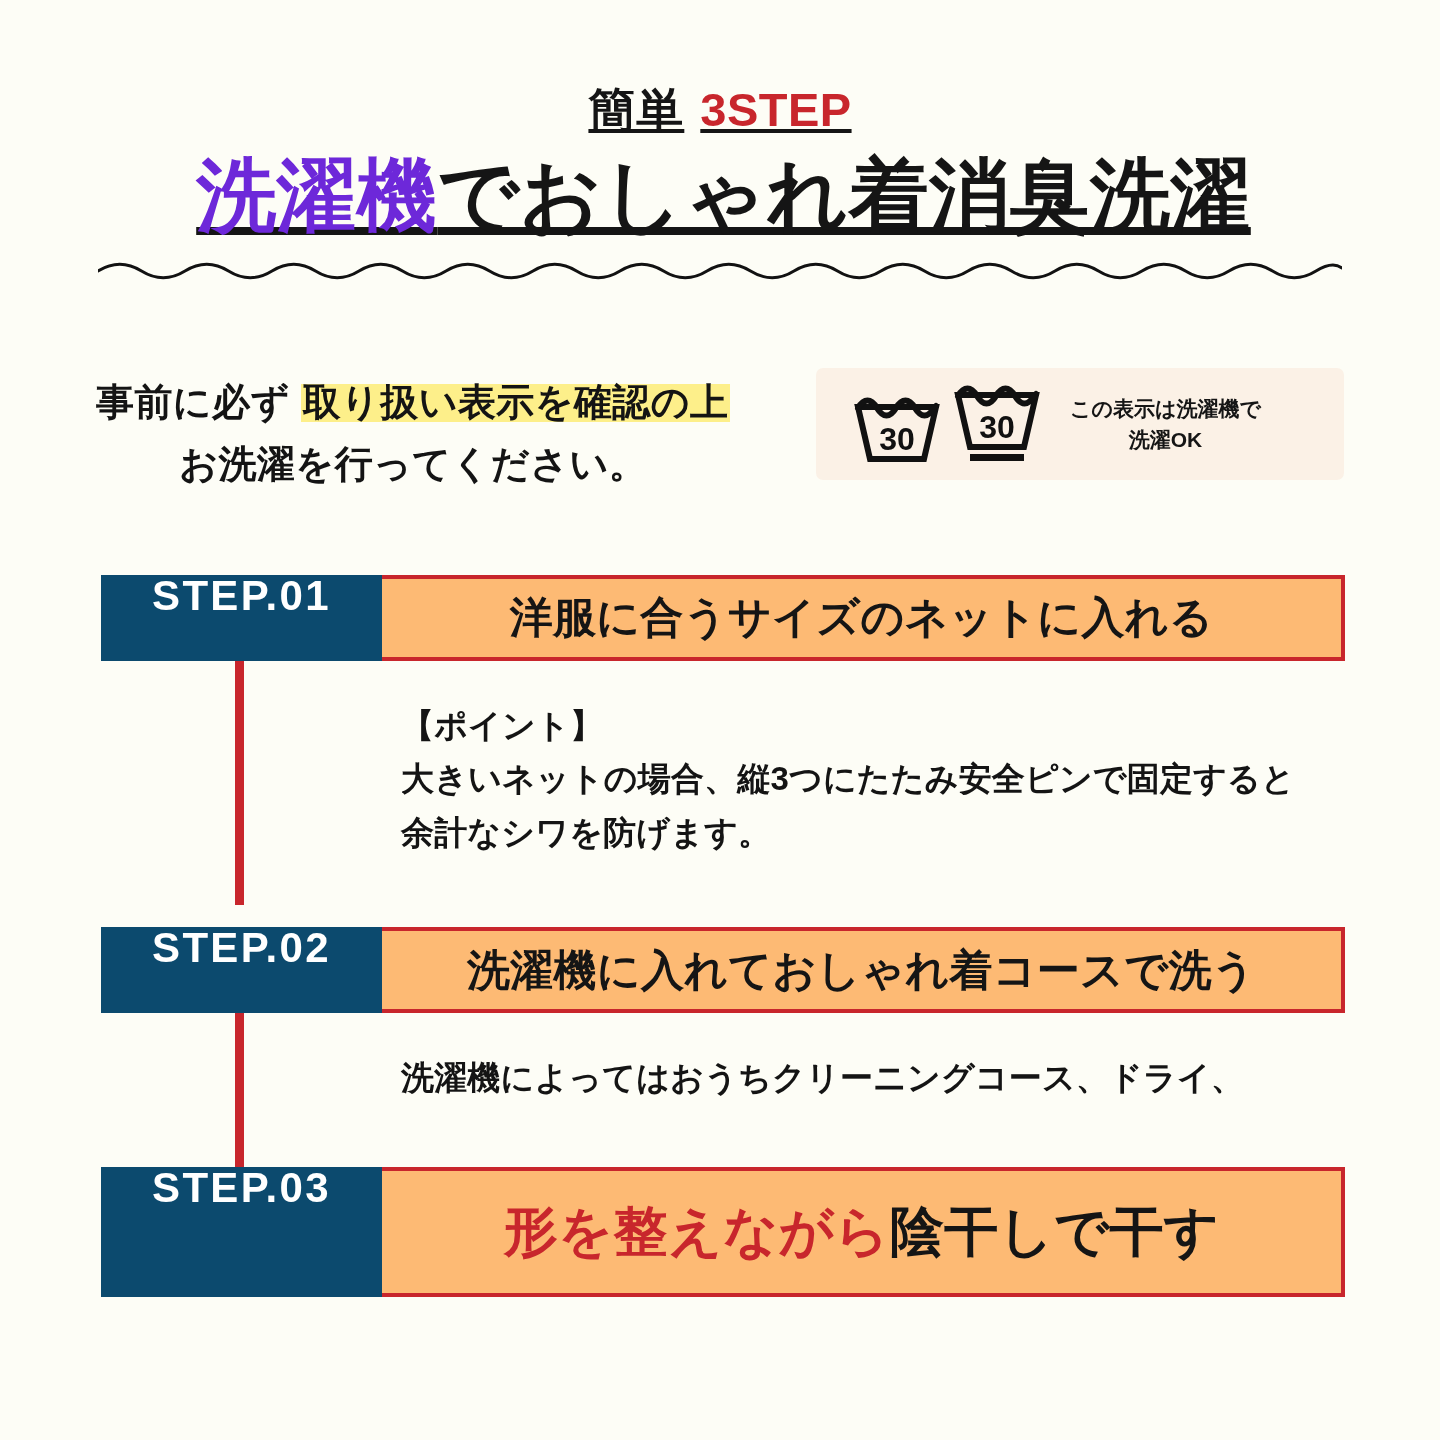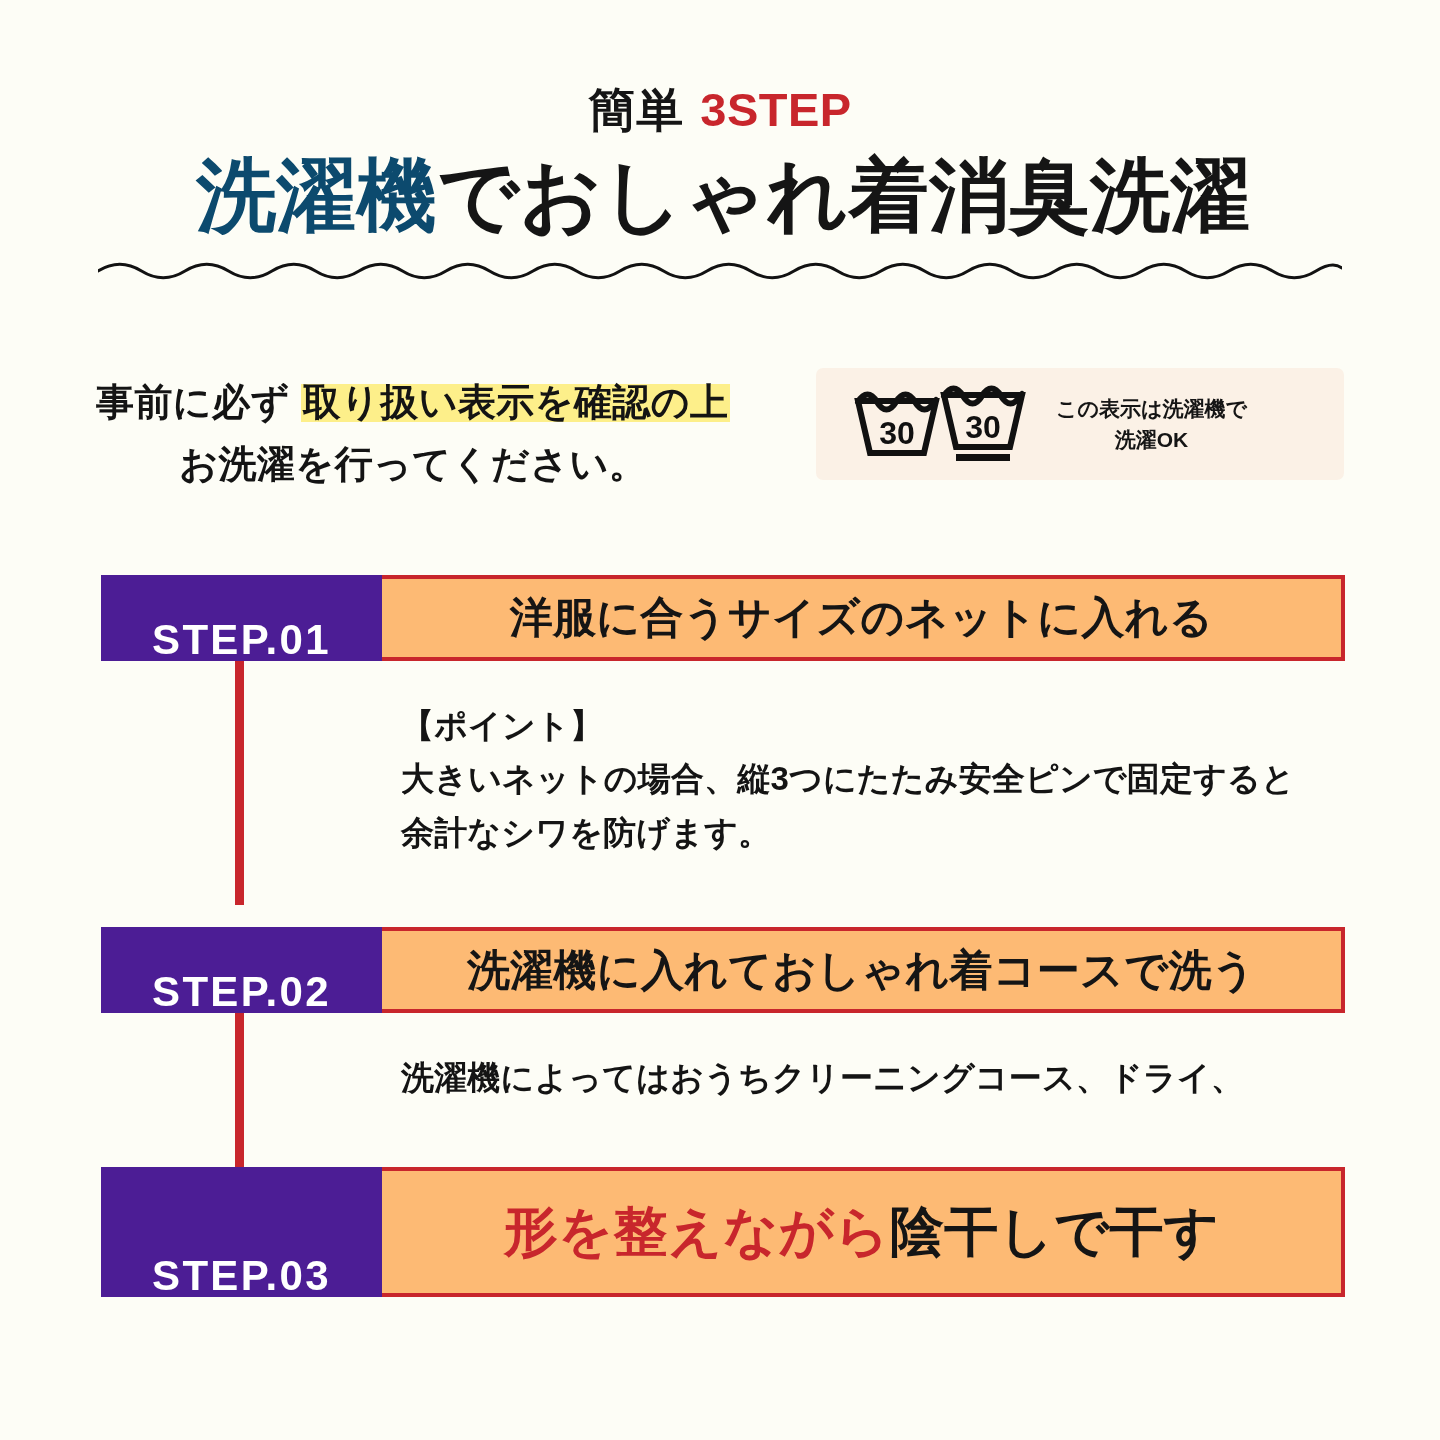--- a/index.html
+++ b/index.html
@@ -11,20 +11,21 @@
     height: 1440px;
     background: #fdfdf6;
     font-family: "Liberation Sans", "DejaVu Sans", sans-serif;
     color: #151515;
     overflow: hidden;
   }
   .page {
     position: relative;
     width: 1440px;
     height: 1440px;
+    text-decoration: underline;
   }
 
   
   .header {
     padding-top: 86px;
     text-align: center;
   }
   .eyebrow {
     font-size: 47px;
     font-weight: bold;
@@ -43,21 +44,21 @@
   .headline {
     margin-top: 20px;
     font-size: 80px;
     font-weight: bold;
     line-height: 1.08;
     letter-spacing: 0.005em;
     color: #151515;
     white-space: nowrap;
   }
   .headline .accent {
-    color: #0c4a6e;
+    color: #6d28d9;
     margin-left: 7px;
   }
   .wave-wrap {
     margin-top: 18px;
     display: flex;
     justify-content: center;
   }
 
   
   .notice {
@@ -90,21 +91,22 @@
     height: 112px;
     background: #fbf1e6;
     border-radius: 7px;
     display: flex;
     align-items: center;
     padding-left: 38px;
     box-sizing: border-box;
   }
   .care-symbols {
     display: flex;
-    align-items: center;
+    align-items: flex-end;
+    gap: 14px;
   }
   .care-note {
     margin-left: 30px;
     font-size: 21px;
     font-weight: bold;
     line-height: 1.48;
     text-align: center;
     color: #151515;
     white-space: nowrap;
   }
@@ -120,23 +122,23 @@
     position: relative;
   }
   .step-row {
     position: relative;
     display: flex;
     align-items: stretch;
     z-index: 2;
   }
   .step-tag {
     width: 281px;
-    background: #4c1d95;
-    display: flex;
-    align-items: flex-end;
+    background: #0c4a6e;
+    display: flex;
+    align-items: flex-start;
     justify-content: center;
     box-sizing: border-box;
   }
   .step-tag-label {
     color: #ffffff;
     font-size: 42px;
     font-weight: bold;
     letter-spacing: 0.055em;
     line-height: 1;
   }

